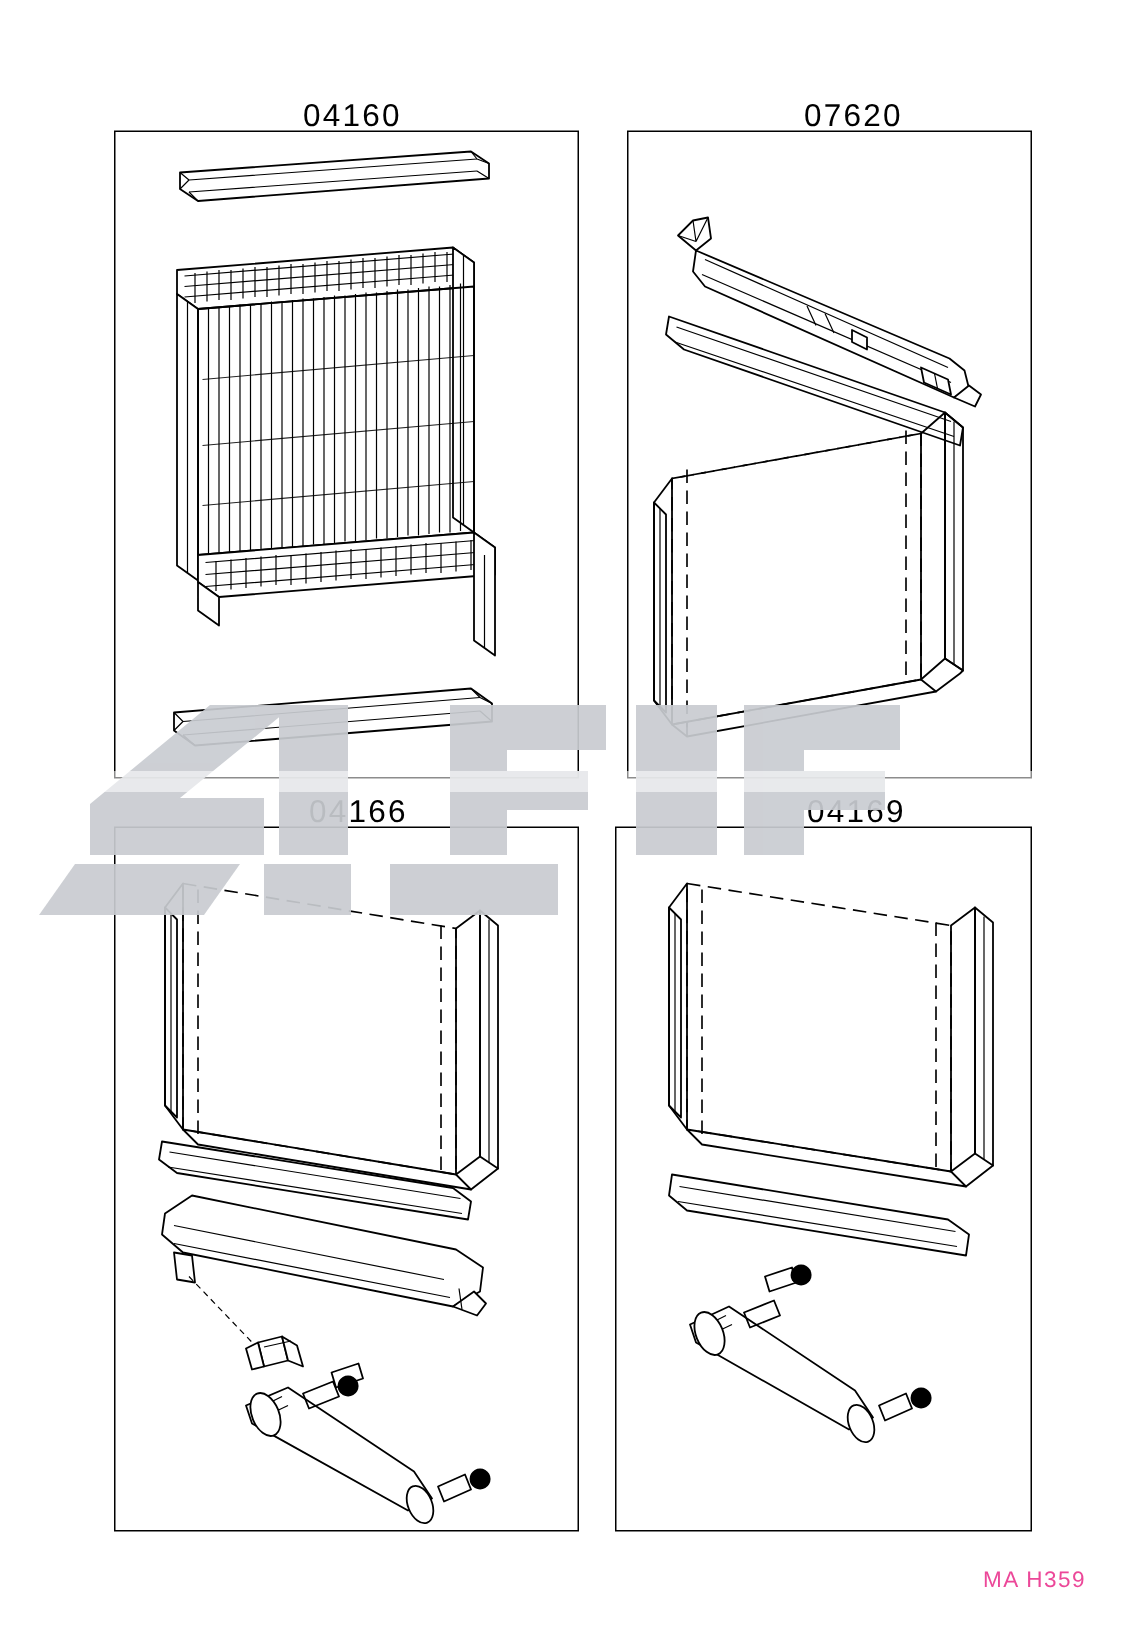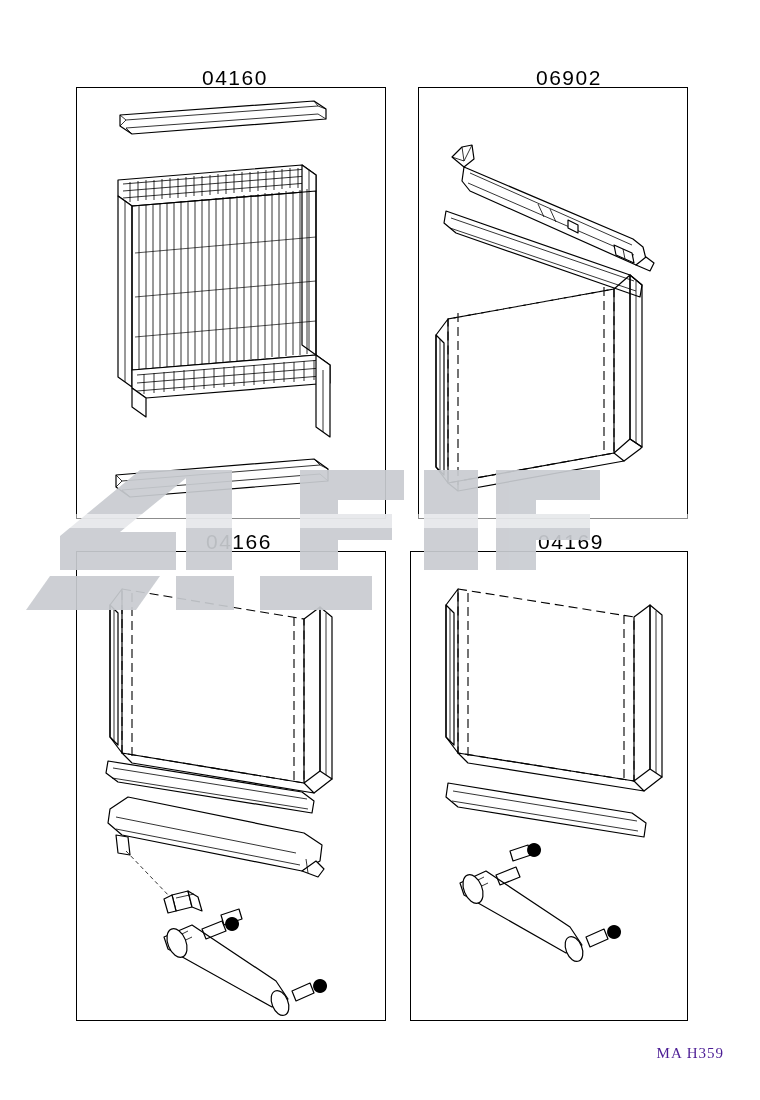--- a/index.html
+++ b/index.html
@@ -37,22 +37,21 @@
     border:1.6px solid #000;
     background:transparent;
     box-sizing:border-box;
   }
 
   .figcode{
     position:absolute;
     right:36px;bottom:38px;
     font-size:15px;
     letter-spacing:1px;
-    color:#4c1d95;
-    font-family:Liberation Serif, serif;
+    color:#ec4899;
   }
 
   svg{display:block;}
   .ln{fill:none;stroke:#000;stroke-width:1.2;stroke-linejoin:round;stroke-linecap:round;}
   .ln-thin{fill:none;stroke:#000;stroke-width:0.8;}
   .ln-dash{fill:none;stroke:#000;stroke-width:1.1;stroke-dasharray:9 5;}
   .fillw{fill:#ffffff;stroke:#000;stroke-width:1.2;stroke-linejoin:round;}
   .fillk{fill:#000;stroke:none;}
 </style>
 </head>
@@ -173,21 +172,21 @@
       <path class="fillw" d="M56 301 L70 311 L70 330 L56 320 Z"></path>
     </g>
 
     <g>
       <path class="fillw" d="M40 388 L238 372 L252 382 L252 394 L54 410 L40 400 Z"></path>
       <path class="ln-thin" d="M46 394 L244 378 M46 403 L244 387"></path>
       <path class="ln-thin" d="M238 372 L244 378 M252 382 L244 378 M244 387 L252 394 M54 410 L46 403 M40 400 L46 394 M40 388 L46 394"></path>
     </g>
   </svg>
 
-  <div class="panel-label" style="left:536px;top:66px;">06902</div>
+  <div class="panel-label" style="left:536px;top:66px;">07620</div>
   <div class="panel-box" style="left:418px;top:87px;width:270px;height:432px;"></div>
 
   <svg style="position:absolute;left:418px;top:87px;" width="270" height="432" viewBox="0 0 270 432">
 
     <g>
       <path class="fillw" d="M34 70 L44 60 L54 58 L56 72 L46 80 Z"></path>
       <path class="ln-thin" d="M44 60 L46 74 M54 58 L46 74 M46 74 L34 70"></path>
       <path class="fillw" d="M46 80 L215 152 L225 160 L228 172 L218 178 L52 104 L44 94 Z"></path>
       <path class="ln-thin" d="M52 86 L214 158"></path>
       <path class="ln-thin" d="M50 96 L216 168"></path>

